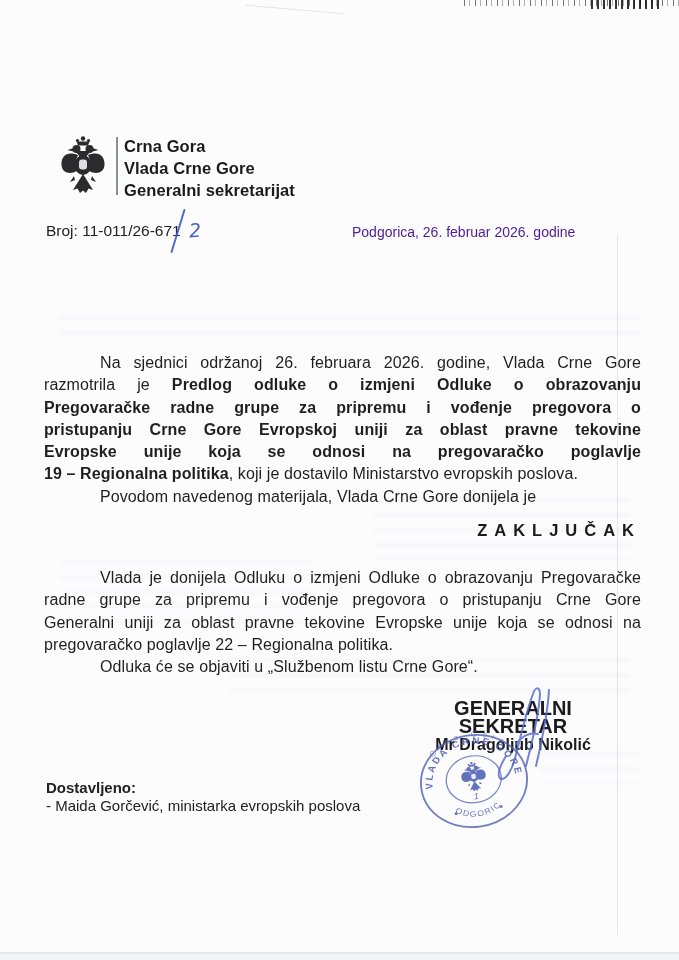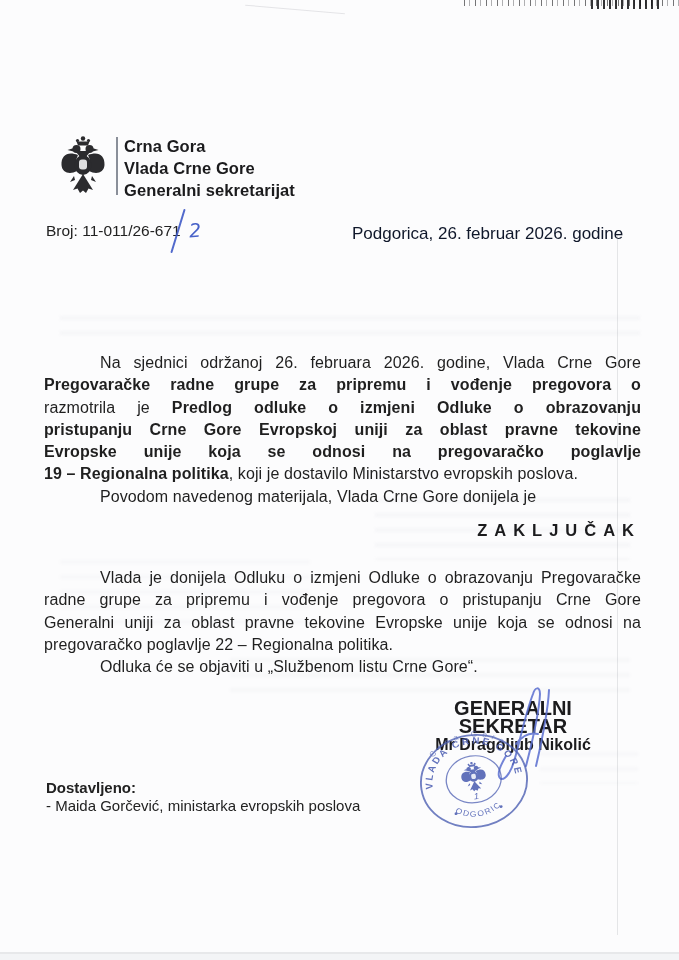--- a/index.html
+++ b/index.html
@@ -24,21 +24,21 @@
     background:repeating-linear-gradient(180deg,rgba(125,132,150,.10) 0 4px,transparent 4px 15px);}
   
   .letterhead{position:absolute;left:60px;top:135px;display:flex;align-items:flex-start;}
   .coa{display:block;}
   .lh-divider{width:2px;height:58px;background:#8a8f99;margin:2px 6px 0 10px;}
   .lh-text{font-weight:bold;font-size:16.5px;line-height:22px;letter-spacing:.1px;padding-top:0px;color:#1b1b1d;}
   
   .ref{position:absolute;left:46px;top:222px;font-size:15.5px;color:#222;}
   .hand-slash{position:absolute;left:177px;top:208px;width:2px;height:46px;background:#3f5ac6;transform:rotate(17deg);border-radius:2px;opacity:.9;}
   .hand-two{position:absolute;left:189px;top:219px;font-size:19px;font-style:italic;color:#3f5ac6;transform:rotate(-4deg);font-family:"DejaVu Sans",sans-serif;opacity:.95;}
-  .dateline{position:absolute;left:352px;top:224px;font-size:17px;color:#0f172a;}
+  .dateline{position:absolute;left:352px;top:224px;font-size:14px;color:#4c1d95;}
   
   .bodytext{position:absolute;left:44px;top:352px;width:597px;}
   .bline{font-size:16px;line-height:22.3px;letter-spacing:.1px;white-space:normal;}
   .bline.just{text-align:justify;text-align-last:justify;}
   .bline.ind{text-indent:56px;}
   .bline .b{font-weight:bold;}
   .heading{font-size:16.5px;font-weight:bold;text-align:right;letter-spacing:7px;
     margin:13px 0 27px 0;color:#1b1b1d;}
   
   .sigblock{position:absolute;left:399px;top:699px;width:228px;text-align:center;}
@@ -103,22 +103,22 @@
 
   <div class="ref">Broj: 11-011/26-671</div>
   <div class="hand-slash"></div>
   <div class="hand-two">2</div>
 
   <div class="dateline">Podgorica, 26. februar 2026. godine</div>
 
   <div class="bodytext">
     <div class="para">
         <div class="bline just ind"><span>Na sjednici održanoj 26. februara 2026. godine, Vlada Crne Gore</span></div>
+        <div class="bline just"><span>razmotrila je </span><span class="b">Predlog odluke o izmjeni Odluke o obrazovanju</span></div>
         <div class="bline just"><span class="b">Pregovaračke radne grupe za pripremu i vođenje pregovora o</span></div>
-        <div class="bline just"><span>razmotrila je </span><span class="b">Predlog odluke o izmjeni Odluke o obrazovanju</span></div>
         <div class="bline just"><span class="b">pristupanju Crne Gore Evropskoj uniji za oblast pravne tekovine</span></div>
         <div class="bline just"><span class="b">Evropske unije koja se odnosi na pregovaračko poglavlje</span></div>
         <div class="bline"><span class="b">19 – Regionalna politika</span><span>, koji je dostavilo Ministarstvo evropskih poslova.</span></div>
         <div class="bline ind"><span>Povodom navedenog materijala, Vlada Crne Gore donijela je</span></div>
       </div>
     <h2 class="heading">ZAKLJUČAK</h2>
     <div class="para">
         <div class="bline just ind"><span>Vlada je donijela Odluku o izmjeni Odluke o obrazovanju Pregovaračke</span></div>
         <div class="bline just"><span>radne grupe za pripremu i vođenje pregovora o pristupanju Crne Gore</span></div>
         <div class="bline just"><span>Generalni uniji za oblast pravne tekovine Evropske unije koja se odnosi na</span></div>

